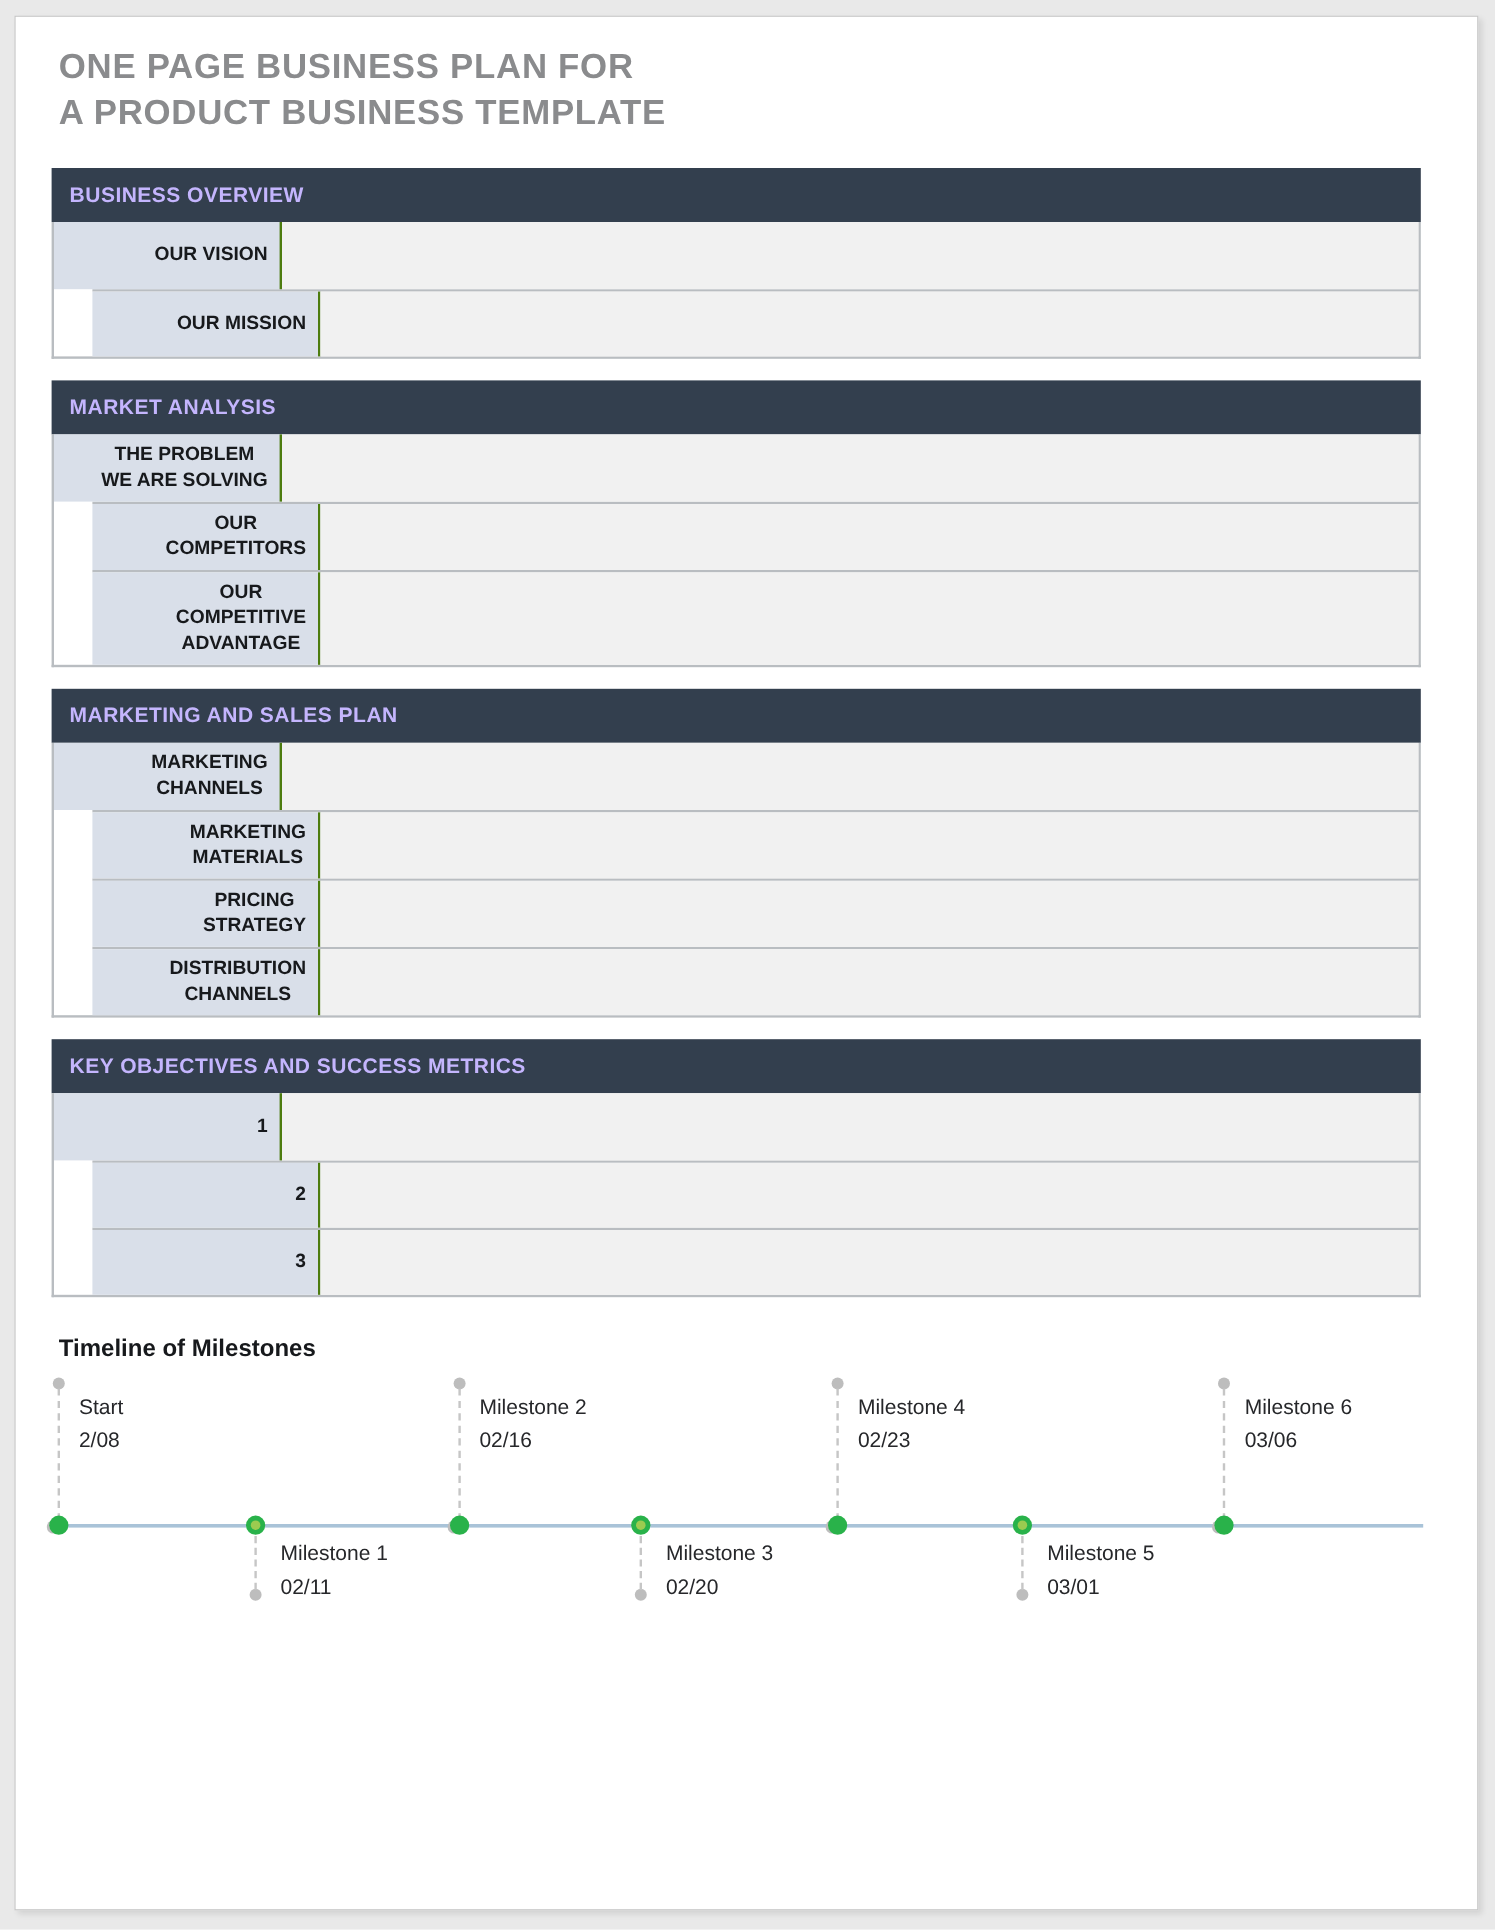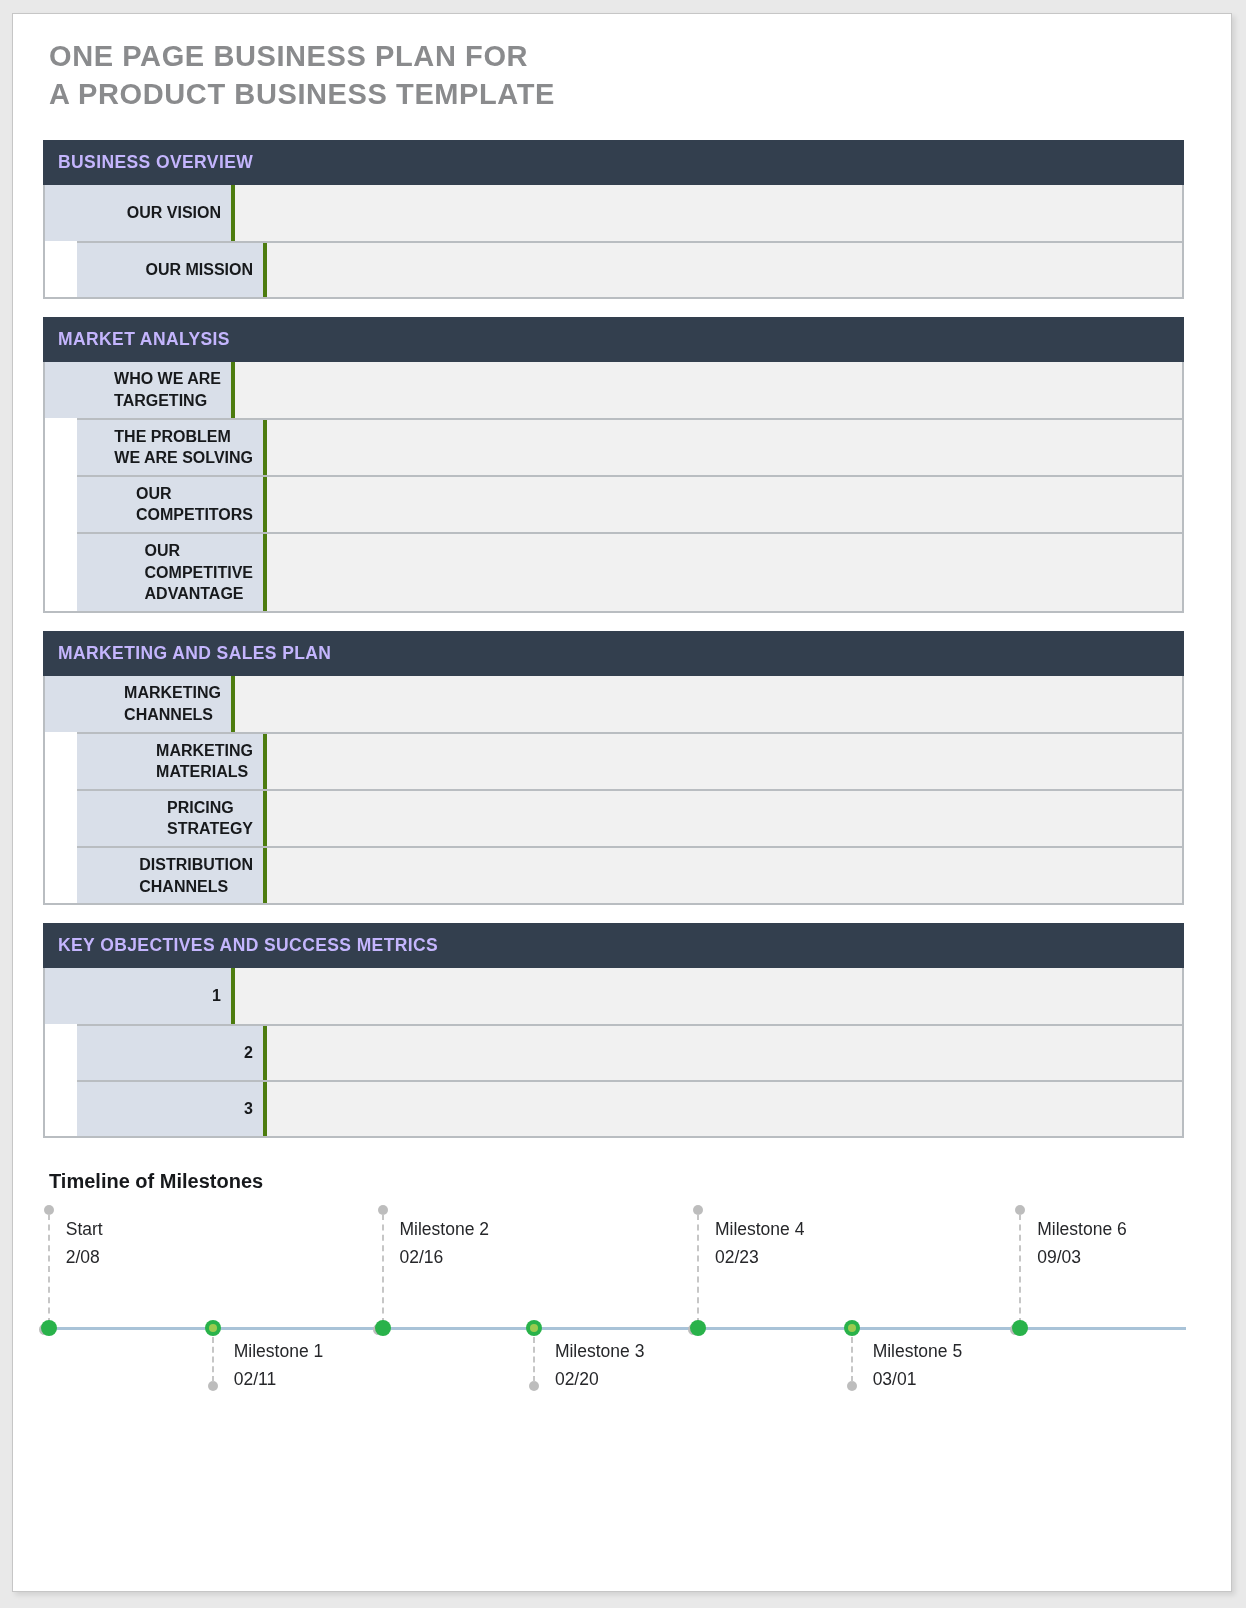--- a/index.html
+++ b/index.html
@@ -40,23 +40,23 @@
   .section-body > * + * { border-top:2px solid #b9bdc1;margin-left:32px; }
   .section-subheader {
     background:#d9dfe9; color:#14161a;
     font-weight:bold; font-size:17px;
     padding:14px 15px;
   }
   .plan-row { display:flex; min-height:56px; }
   .row-label {
     width:190px; flex:0 0 190px;
     background:#d9dfe9;
-    border-right:4px solid #4d7c0f;
+    border-right:2px solid #4d7c0f;
     display:flex; align-items:center; justify-content:flex-end;
-    text-align:left;
+    text-align:center;
     font-weight:bold; font-size:16px; color:#17191c;
     line-height:1.35;
     padding:6px 10px 6px 8px;
     white-space:pre-line;
   }
   .row-value { flex:1; background:#f1f1f1; }
   
   .timeline-heading {
     margin:32px 0 0 6px;
     font-size:20px; font-weight:bold; color:#17191c;
@@ -109,25 +109,20 @@
           <div class="plan-row">
             <div class="row-label">OUR MISSION</div>
             <div class="row-value"></div>
           </div>
         </div>
       </section>
       <section class="plan-section">
         <div class="section-header">MARKET ANALYSIS</div>
         <div class="section-body">
           <div class="plan-row">
-            <div class="row-label">WHO WE ARE
-TARGETING</div>
-            <div class="row-value"></div>
-          </div>
-          <div class="plan-row">
             <div class="row-label">THE PROBLEM
 WE ARE SOLVING</div>
             <div class="row-value"></div>
           </div>
           <div class="plan-row">
             <div class="row-label">OUR
 COMPETITORS</div>
             <div class="row-value"></div>
           </div>
           <div class="plan-row">
@@ -243,18 +238,18 @@
             <div class="ms-date">03/01</div>
           </div>
         </div>
         <div class="milestone" style="left: 85.2%;">
           <span class="dot-gray gray-top"></span>
           <span class="dash dash-top"></span>
           <span class="dot-gray gray-behind"></span>
           <span class="dot-green"></span>
           <div class="ms-label label-top">
             <div class="ms-name">Milestone 6</div>
-            <div class="ms-date">09/03</div>
+            <div class="ms-date">03/06</div>
           </div>
         </div>
       </div>
   </div>
 </div>
 
 </body></html>

